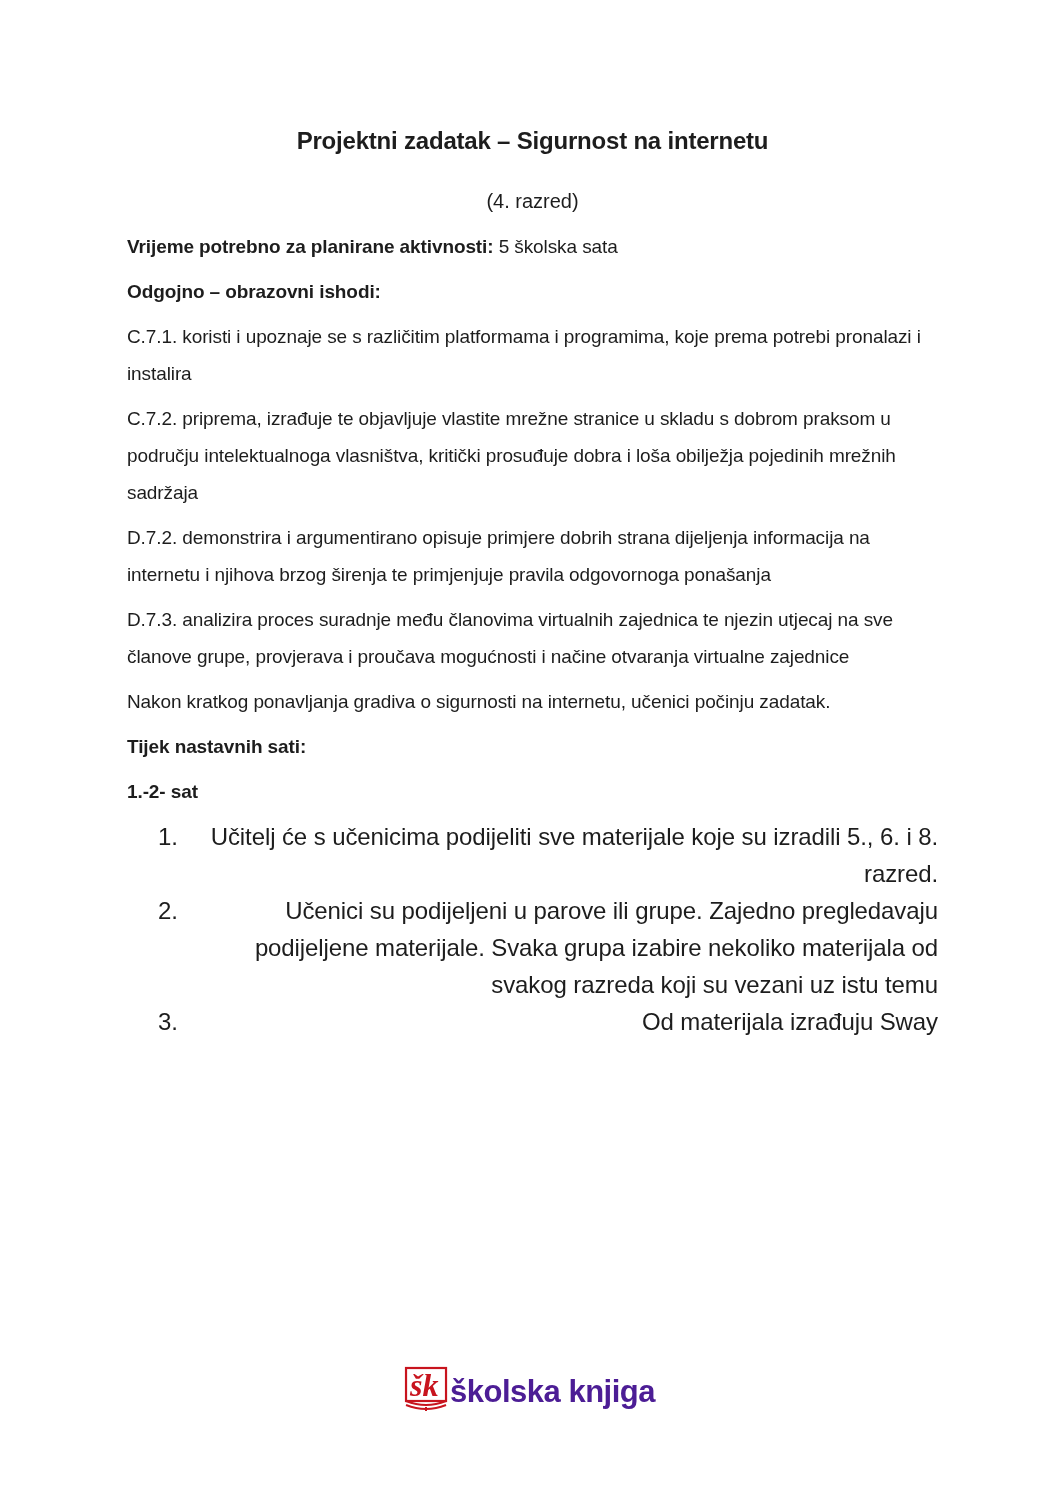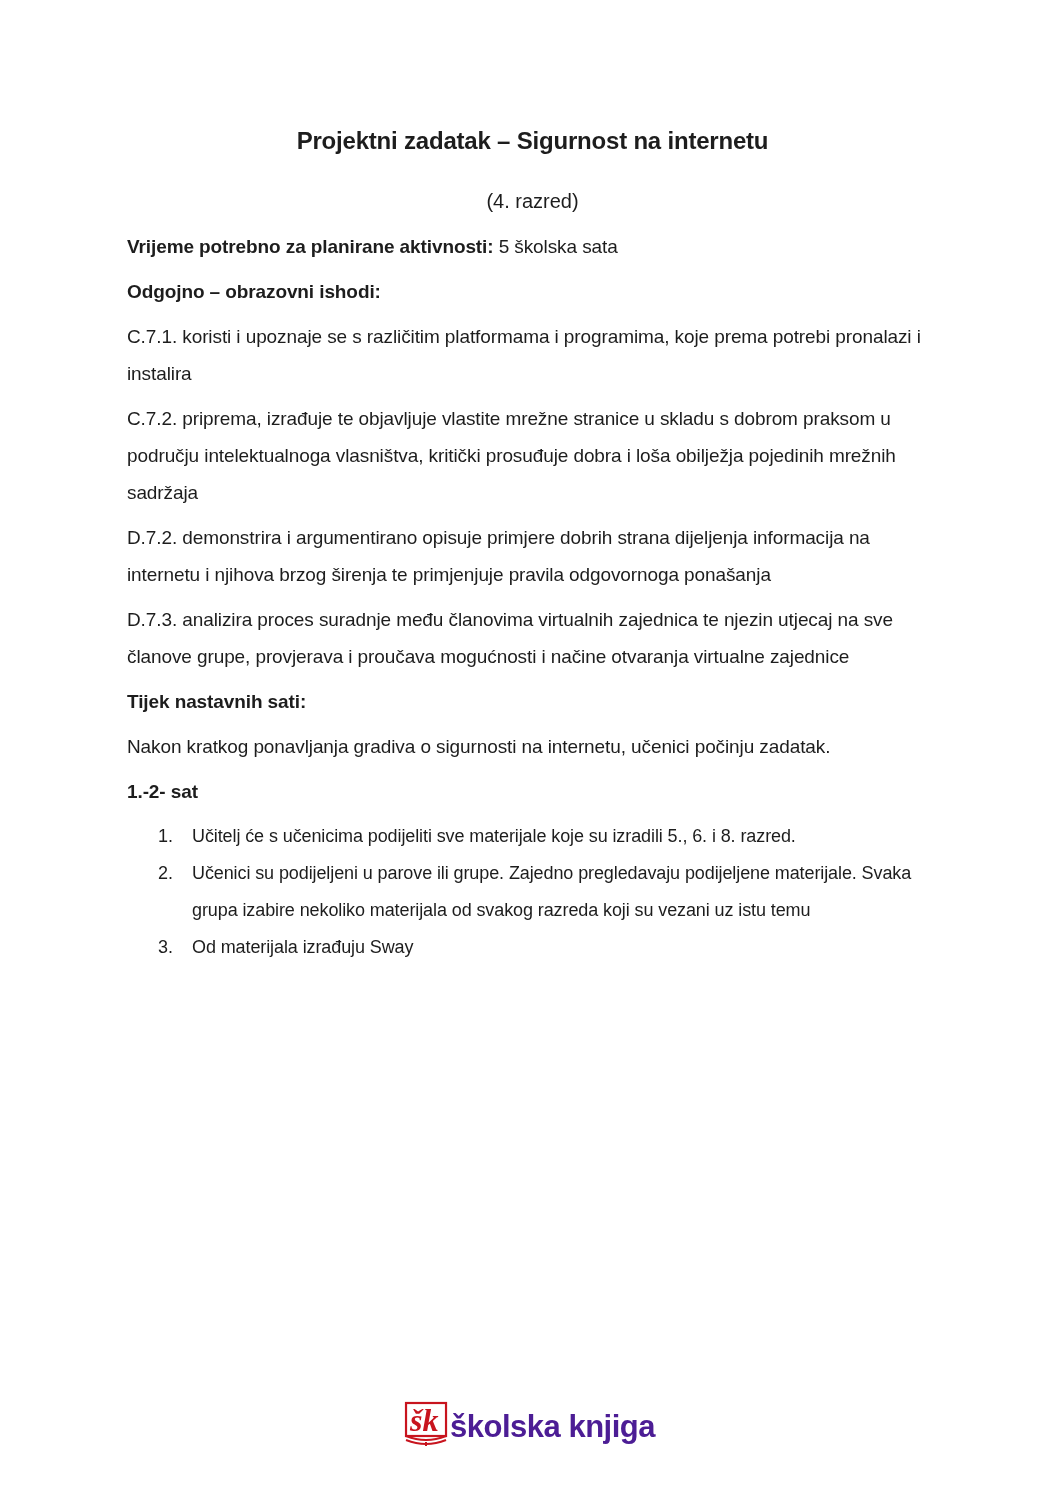--- a/index.html
+++ b/index.html
@@ -36,39 +36,40 @@
     margin: 0 0 8px 0;
     letter-spacing: -0.1px;
   }
   .bold { font-weight: 700; }
   .section-gap { margin-top: 42px; }
   ol.steps {
     list-style: none;
     counter-reset: step;
     margin: 0;
     padding: 0 0 0 65px;
-    font-size: 18px;
+    font-size: 24px;
     line-height: 37px;
     letter-spacing: -0.1px;
+    text-align: right;
   }
   ol.steps li {
     position: relative;
     counter-increment: step;
   }
   ol.steps li::before {
     content: counter(step) ".";
     position: absolute;
     left: -34px;
     top: 0;
     width: 30px;
     text-align: left;
   }
   .footer-logo {
     position: absolute;
-    top: 1395px;
+    top: 1360px;
     left: 50%;
     transform: translateX(-50%);
     display: flex;
     align-items: center;
     gap: 1px;
     white-space: nowrap;
   }
   .logo-mark { display: block; }
   .logo-wordmark {
     color: #4c1d95;
@@ -91,23 +92,23 @@
 
     <p class="body-line"><span class="bold">Vrijeme potrebno za planirane aktivnosti:</span><span> 5 školska sata</span></p>
 
     <p class="body-line bold">Odgojno – obrazovni ishodi:</p>
 
     <p class="body-line">C.7.1. koristi i upoznaje se s različitim platformama i programima, koje prema potrebi pronalazi i instalira</p>
     <p class="body-line">C.7.2. priprema, izrađuje te objavljuje vlastite mrežne stranice u skladu s dobrom praksom u području intelektualnoga vlasništva, kritički prosuđuje dobra i loša obilježja pojedinih mrežnih sadržaja</p>
     <p class="body-line">D.7.2. demonstrira i argumentirano opisuje primjere dobrih strana dijeljenja informacija na internetu i njihova brzog širenja te primjenjuje pravila odgovornoga ponašanja</p>
     <p class="body-line">D.7.3. analizira proces suradnje među članovima virtualnih zajednica te njezin utjecaj na sve članove grupe, provjerava i proučava mogućnosti i načine otvaranja virtualne zajednice</p>
 
+    <p class="body-line">Nakon kratkog ponavljanja gradiva o sigurnosti na internetu, učenici počinju zadatak.</p>
+
     <p class="body-line bold section-gap">Tijek nastavnih sati:</p>
-
-    <p class="body-line">Nakon kratkog ponavljanja gradiva o sigurnosti na internetu, učenici počinju zadatak.</p>
 
     <p class="body-line bold">1.-2- sat</p>
 
     <ol class="steps">
       <li>Učitelj će s učenicima podijeliti sve materijale koje su izradili 5., 6. i 8. razred.</li>
       <li>Učenici su podijeljeni u parove ili grupe. Zajedno pregledavaju podijeljene materijale. Svaka grupa izabire nekoliko materijala od svakog razreda koji su vezani uz istu temu</li>
       <li>Od materijala izrađuju Sway</li>
     </ol>
 
   </div>

